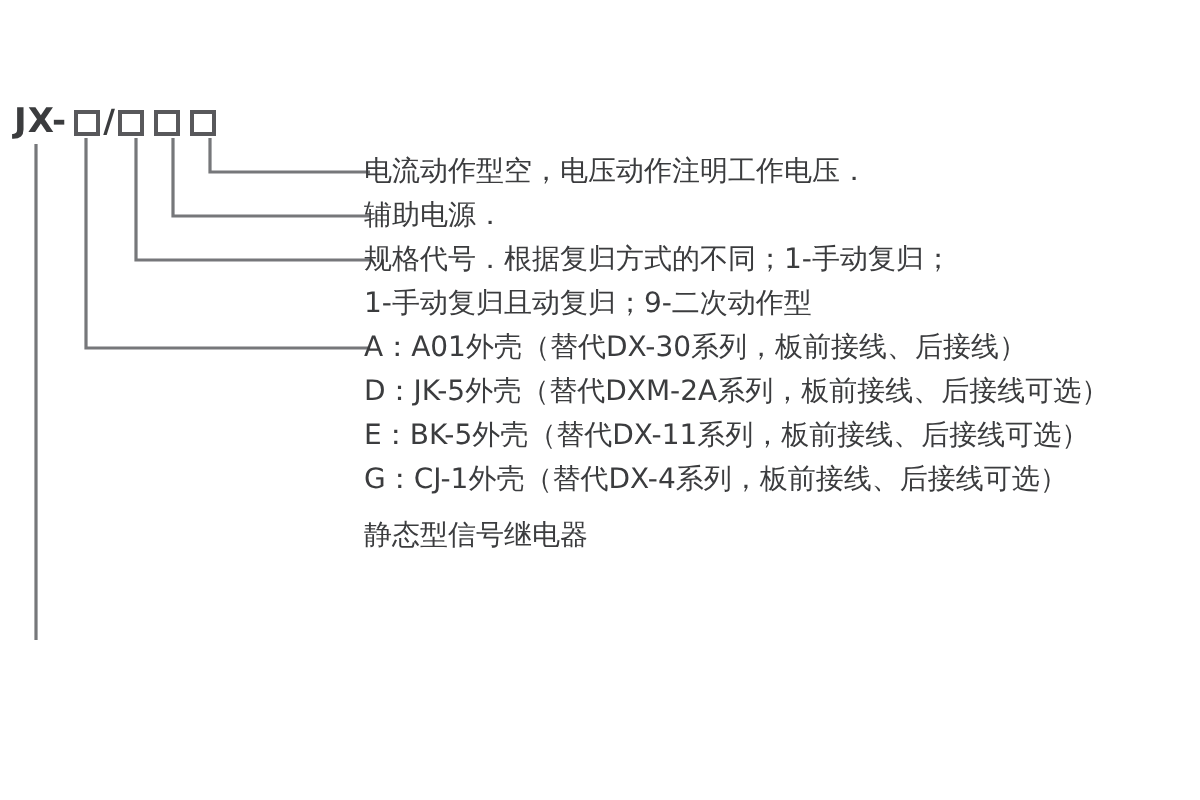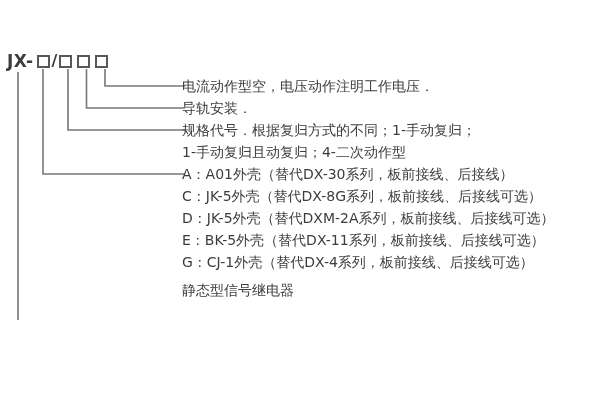--- a/index.html
+++ b/index.html
@@ -87,24 +87,23 @@
   <svg class="connectors" width="600" height="400" viewBox="0 0 600 400" xmlns="http://www.w3.org/2000/svg">
     <path d="M105 69 L105 86 L185 86"></path>
     <path d="M86.5 69 L86.5 108 L185 108"></path>
     <path d="M68 69 L68 130 L185 130"></path>
     <path d="M43 69 L43 174 L185 174"></path>
     <path d="M18 72 L18 334 L185 334"></path>
   </svg>
 
   <div class="callouts">
     <div class="callout">电流动作型空，电压动作注明工作电压．</div>
-    <div class="callout">导轨安装．</div>
+    <div class="callout">辅助电源．</div>
     <div class="callout">规格代号．根据复归方式的不同；1-手动复归；</div>
-    <div class="callout">1-手动复归且动复归；4-二次动作型</div>
+    <div class="callout">1-手动复归且动复归；9-二次动作型</div>
     <div class="callout">A：A01外壳（替代DX-30系列，板前接线、后接线）</div>
-    <div class="callout">C：JK-5外壳（替代DX-8G系列，板前接线、后接线可选）</div>
     <div class="callout">D：JK-5外壳（替代DXM-2A系列，板前接线、后接线可选）</div>
     <div class="callout">E：BK-5外壳（替代DX-11系列，板前接线、后接线可选）</div>
     <div class="callout">G：CJ-1外壳（替代DX-4系列，板前接线、后接线可选）</div>
     <div class="callout last">静态型信号继电器</div>
   </div>
 
 </div>
 
 </body></html>

